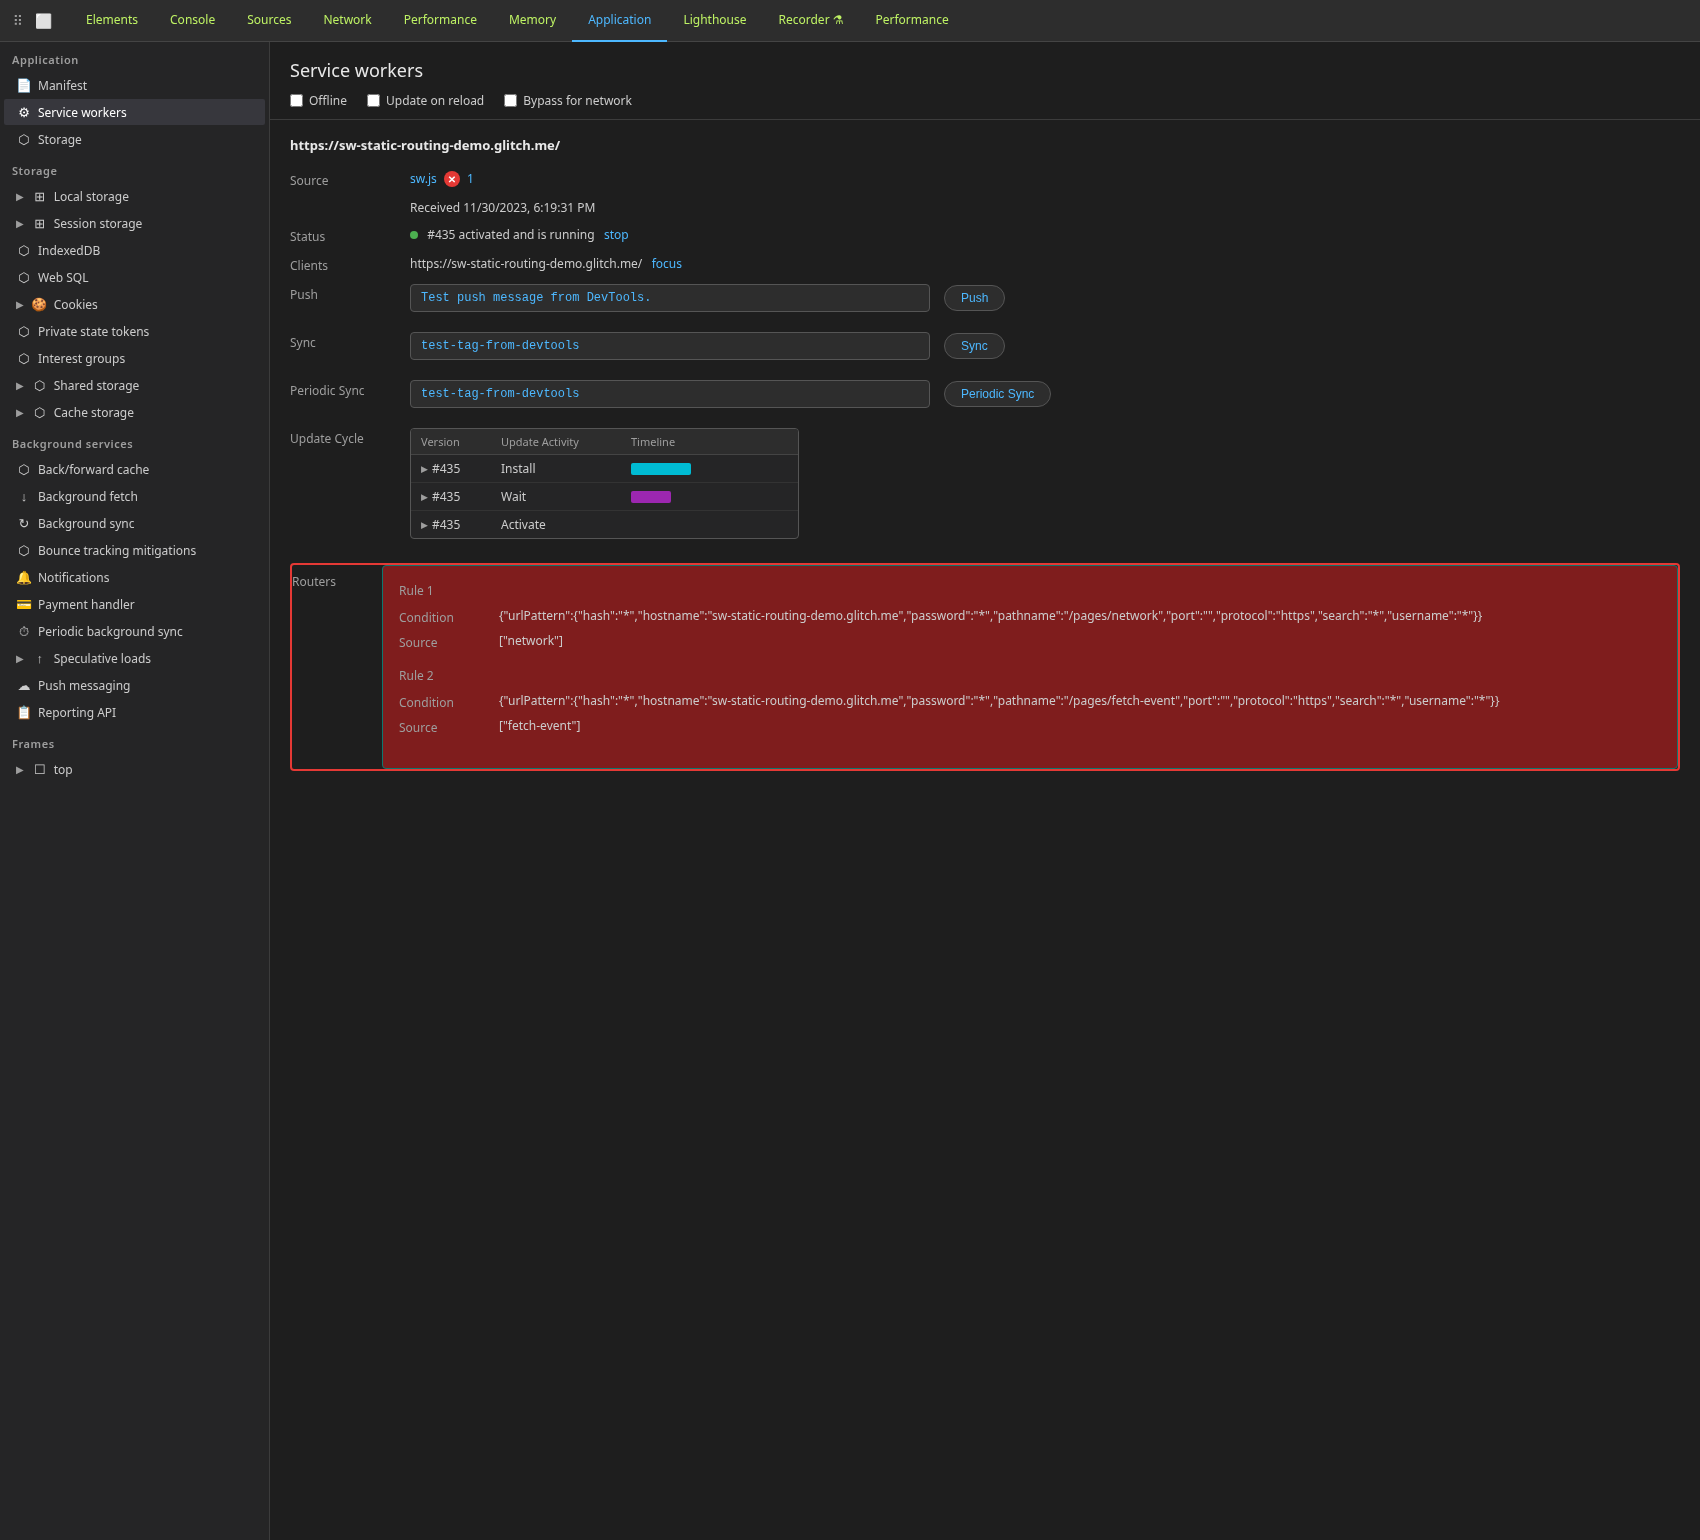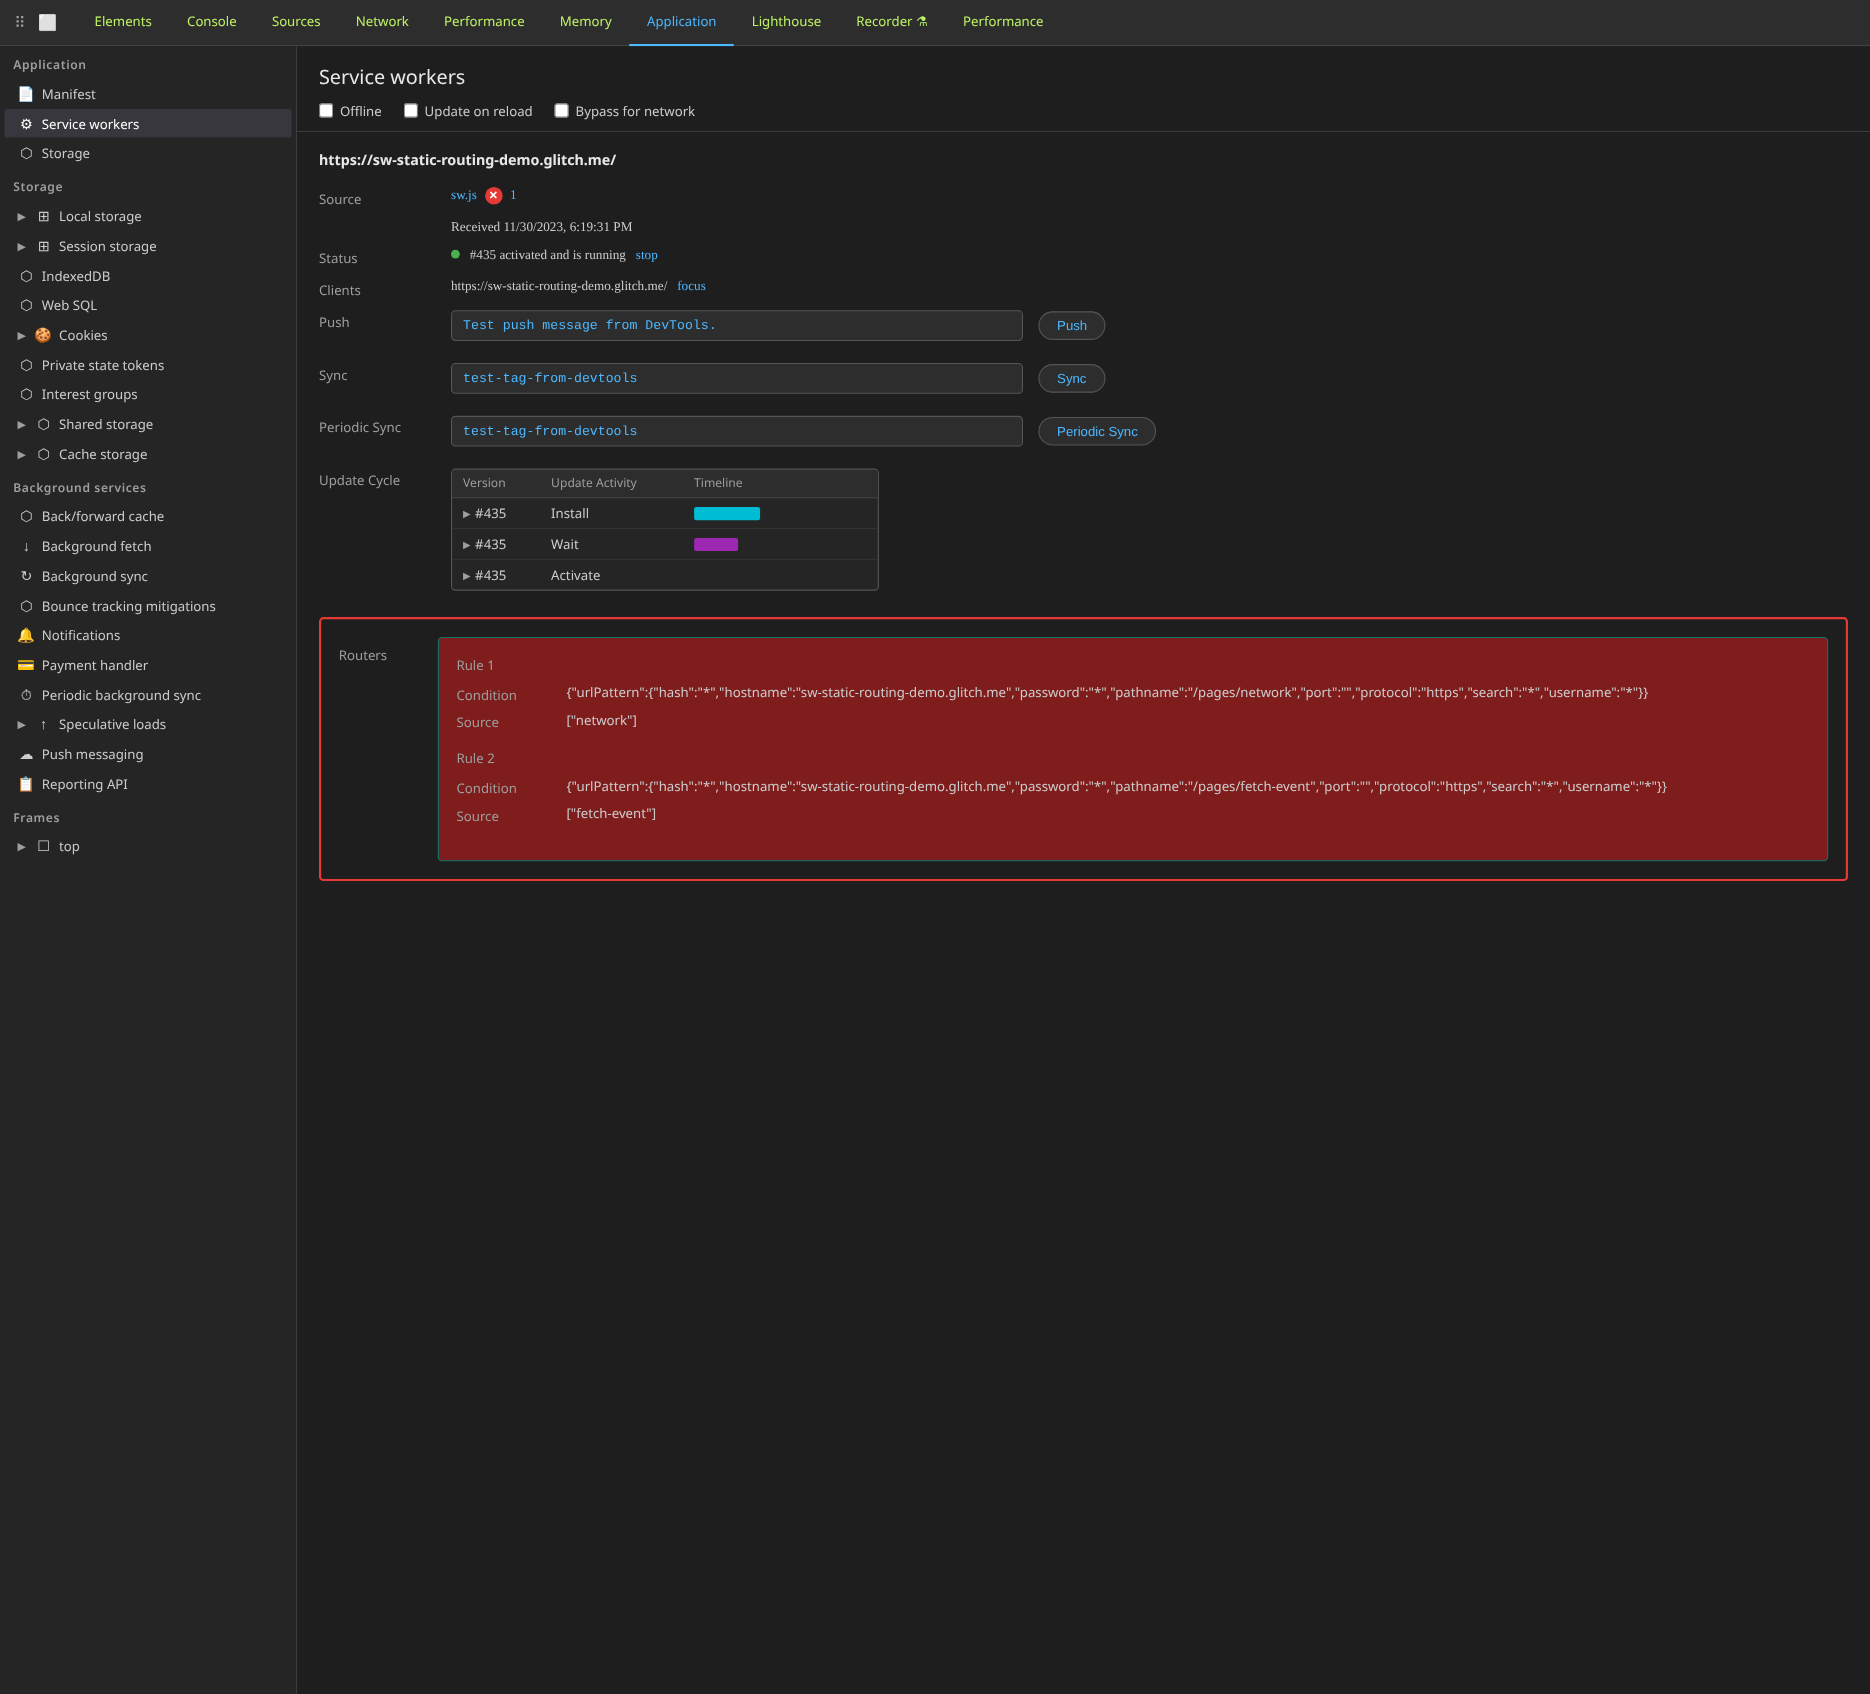--- a/index.html
+++ b/index.html
@@ -158,21 +158,20 @@
       margin-bottom: 12px;
     }
     .info-label {
       color: #9e9e9e;
       font-size: 12px;
       padding-top: 2px;
     }
     .info-value {
       color: #ccc;
       font-size: 12px;
-      font-family: Liberation Serif, serif;
     }
     .link {
       color: #4db8ff;
       text-decoration: none;
       cursor: pointer;
     }
     .error-badge {
       display: inline-flex;
       align-items: center;
       justify-content: center;
@@ -264,21 +263,20 @@
       width: 40px; height: 12px;
       background: #9c27b0;
       border-radius: 2px;
     }
 
     
     .routers-panel {
       border: 2px solid #e53935;
       border-radius: 4px;
       margin-top: 14px;
-      padding: 16px;
     }
     .routers-content {
       background: #7f1d1d;
       border: 1px solid #0f766e;
       border-radius: 4px;
       padding: 16px;
     }
     .rule-heading {
       color: #9e9e9e;
       font-size: 12px;

